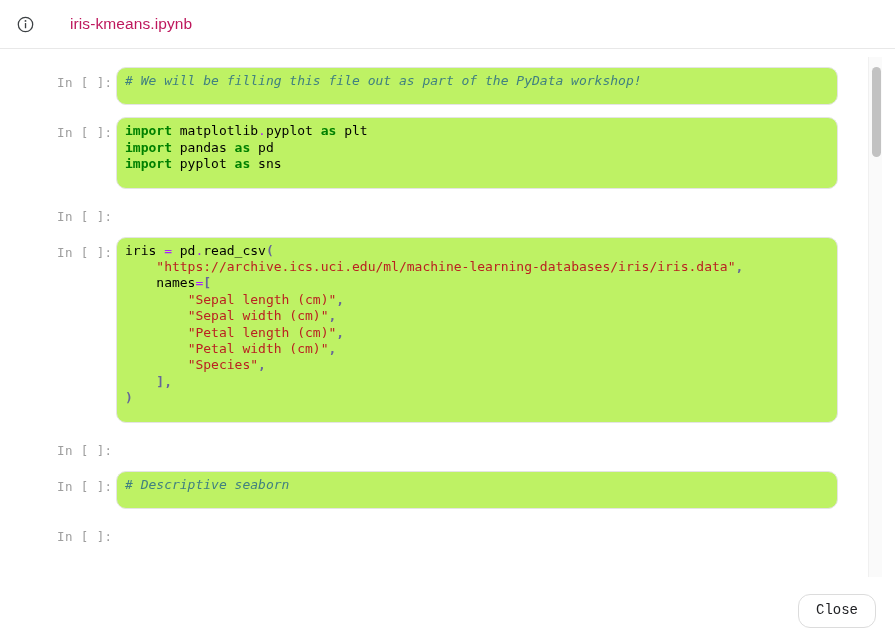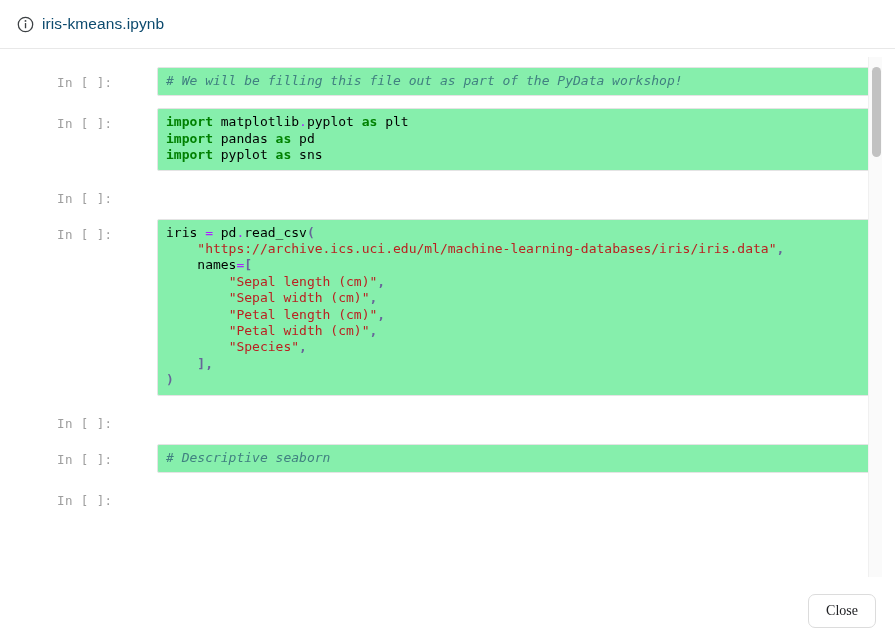--- a/index.html
+++ b/index.html
@@ -32,23 +32,24 @@
     width: 17px; height: 17px;
     flex: 0 0 17px;
     margin-right: 8px;
     display: block;
     color: #3c4043;
   }
   .info-icon svg { display: block; }
   .doc-title {
     font-family: "Liberation Sans", sans-serif;
     font-size: 15.5px;
-    color: #0c4a6e;
+    color: #be185d;
     letter-spacing: 0.1px;
     white-space: nowrap;
+    margin-left: 28px;
   }
 
   
   .notebook-area {
     position: absolute;
     left: 0; top: 49px;
     width: 895px; height: 530px;
     background: #ffffff;
     overflow: hidden;
   }
@@ -58,42 +59,41 @@
     width: 860px;
     padding: 18px 0 0 0;
   }
 
   
   .cell {
     display: flex;
     align-items: flex-start;
     margin: 0 0 12px 0;
     padding-left: 57px;
-    gap: 41px;
   }
   .prompt {
     flex: 0 0 59px;
     width: 59px;
     text-align: left;
     font-family: "DejaVu Sans Mono", "Liberation Mono", monospace;
     font-size: 12.5px;
     line-height: 17px;
     color: #9e9e9e;
     padding-top: 7px;
     white-space: pre;
     letter-spacing: 0.4px;
     user-select: none;
   }
   .input-box {
     flex: 0 0 722px;
     width: 722px;
-    background: #86efac;
+    background: #bef264;
     border: 1px solid #e4e4e4;
-    border-radius: 2px;
-    padding: 5px 8px 6px 8px;
+    border-radius: 10px;
+    padding: 5px 8px 15px 8px;
     min-height: 29px;
   }
   pre.code {
     margin: 0;
     font-family: "DejaVu Sans Mono", "Liberation Mono", monospace;
     font-size: 13px;
     line-height: 16.4px;
     color: #000000;
     white-space: pre;
     tab-size: 4;
@@ -129,26 +129,26 @@
     position: absolute;
     left: 0; bottom: 0;
     width: 895px; height: 64px;
     background: #ffffff;
     display: flex;
     align-items: center;
     justify-content: flex-end;
     padding-right: 19px;
   }
   .close-button {
-    font-family: Liberation Serif, serif;
+    font-family: Liberation Mono, monospace;
     font-size: 14px;
     color: #202124;
     background: #ffffff;
     border: 1px solid #dcdcdc;
-    border-radius: 7px;
+    border-radius: 12px;
     padding: 8px 17px 9px 17px;
     cursor: pointer;
     line-height: 15px;
   }
 </style>
 </head>
 <body>
 
 <div id="app">
 

